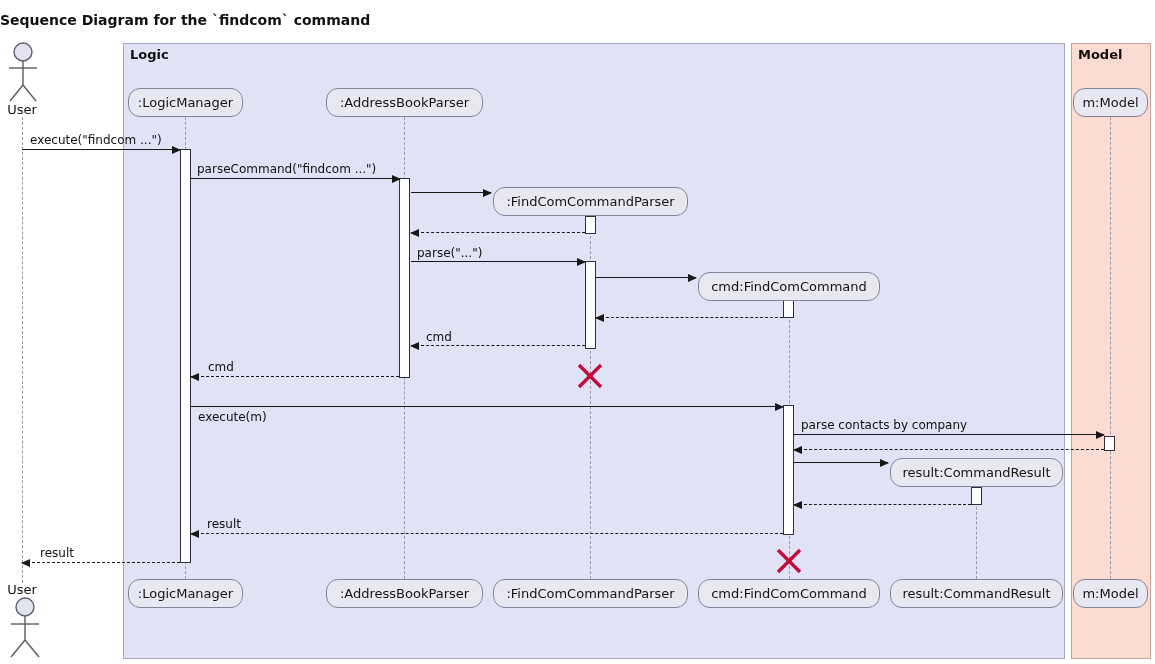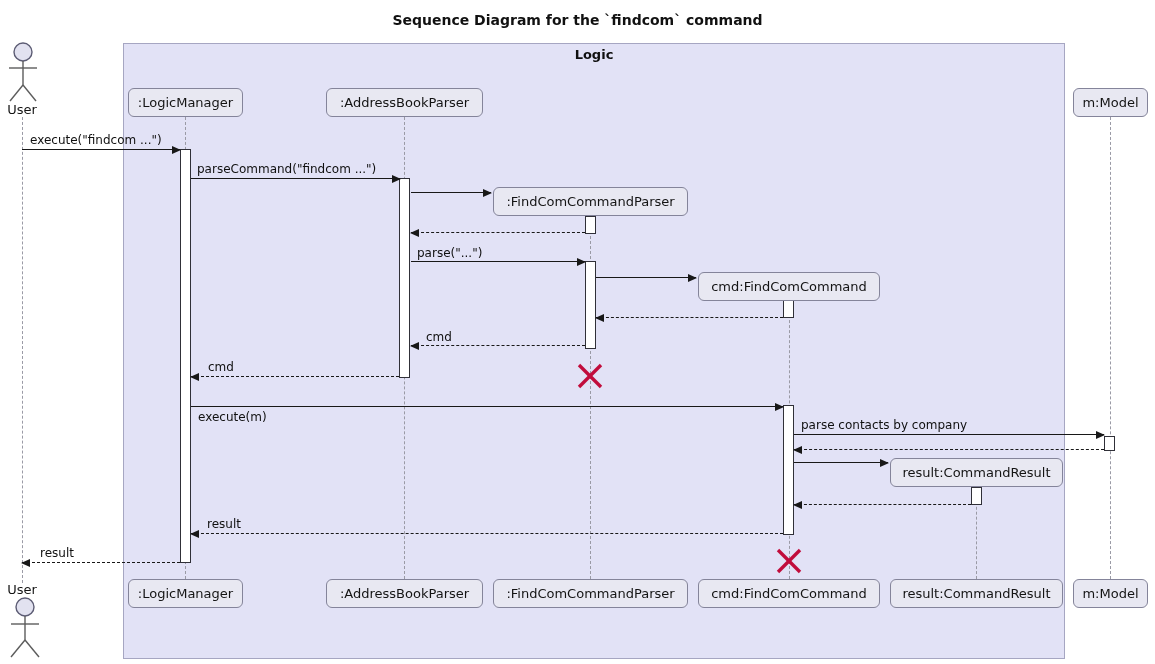--- a/index.html
+++ b/index.html
@@ -1,63 +1,66 @@
 <!DOCTYPE html>
 <html style="--logic-frame-fill: #E2E2F6; --model-frame-fill: #FBDBD2; --participant-fill: #E8E8F2; --activation-fill: #FFFFFF; --arrow: #181818; --destroy-x: #C10C3C;"><head>
 <meta charset="utf-8">
 <style>
   html,body{margin:0;padding:0;background:#ffffff;}
   .canvas{
     position:relative;width:1155px;height:664px;background:#ffffff;overflow:hidden;
     font-family:"DejaVu Sans","Liberation Sans",sans-serif;color:#141414;
   }
   .title{
-    position:absolute;left:0;top:12px;width:1155px;text-align:center;
+    position:absolute;left:0;top:12px;width:1155px;text-align:left;
     font-size:14px;font-weight:bold;color:#111;
   }
   .frame{position:absolute;box-sizing:border-box;}
   .frame.logic{
     left:123px;top:43px;width:942px;height:616px;
     background:var(--logic-frame-fill,#E2E2F6);border:1px solid #A6A6C2;
   }
   .frame.model{
     left:1071px;top:43px;width:80px;height:616px;
     background:var(--model-frame-fill,#FBDBD2);border:1px solid #C2A49C;
   }
-  .frame-label{text-align:center;font-weight:bold;font-size:13px;padding-top:3px;color:#101010;}
+  .frame-label{text-align:left;font-weight:bold;font-size:13px;padding-top:3px;color:#101010;padding-left:6px;}
   .lifeline{position:absolute;width:0;border-left:1px dashed #9a9aa5;}
   .act{
     position:absolute;width:9px;box-sizing:content-box;
     background:var(--activation-fill,#FFFFFF);border:1px solid #303038;
   }
   .msg{position:absolute;height:0;border-top:1px solid var(--arrow,#181818);}
   .msg.dashed{border-top-style:dashed;}
   .head{position:absolute;width:0;height:0;border-top:4px solid transparent;border-bottom:4px solid transparent;}
   .head.right{right:-1px;top:-4px;border-left:9px solid var(--arrow,#181818);}
   .head.left{left:-1px;top:-4px;border-right:9px solid var(--arrow,#181818);}
   .mlabel{position:absolute;font-size:12px;white-space:nowrap;color:#101010;line-height:14px;}
   .pbox{
     position:absolute;height:27px;box-sizing:content-box;
-    background:var(--participant-fill,#E8E8F2);border:1px solid #84849a;border-radius:6px;
+    background:var(--participant-fill,#E8E8F2);border:1px solid #84849a;border-radius:12px;
     display:flex;align-items:center;justify-content:center;
     font-size:13px;white-space:nowrap;color:#141414;
   }
   .actor-label{position:absolute;font-size:13px;text-align:center;color:#141414;}
   .destroy{position:absolute;width:28px;height:28px;}
   svg{display:block;}
 </style>
 </head>
 <body>
 
 <div class="canvas">
 
   <div class="title">Sequence Diagram for the `findcom` command</div>
 
   <div class="frame logic">
     <div class="frame-label">Logic</div>
+  </div>
+  <div class="frame model">
+    <div class="frame-label">Model</div>
   </div>
 
   <div class="lifeline" style="left:22px;top:117px;height:466px;"></div>
   <div class="lifeline" style="left:185px;top:117px;height:462px;"></div>
   <div class="lifeline" style="left:404px;top:117px;height:462px;"></div>
   <div class="lifeline" style="left:590px;top:216px;height:363px;"></div>
   <div class="lifeline" style="left:789px;top:300px;height:279px;"></div>
   <div class="lifeline" style="left:976px;top:487px;height:92px;"></div>
   <div class="lifeline" style="left:1110px;top:117px;height:462px;"></div>
 

